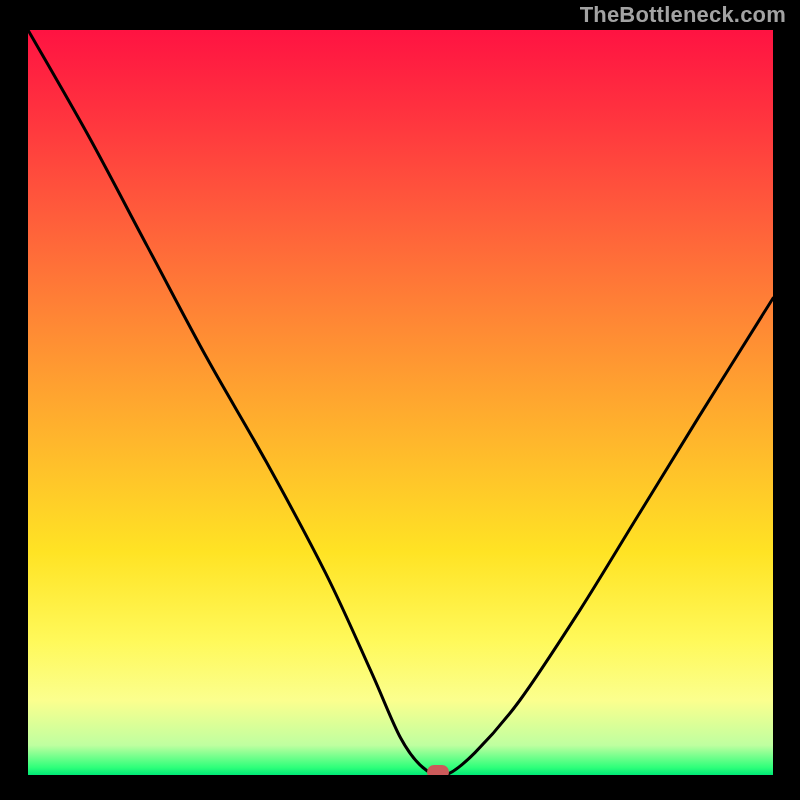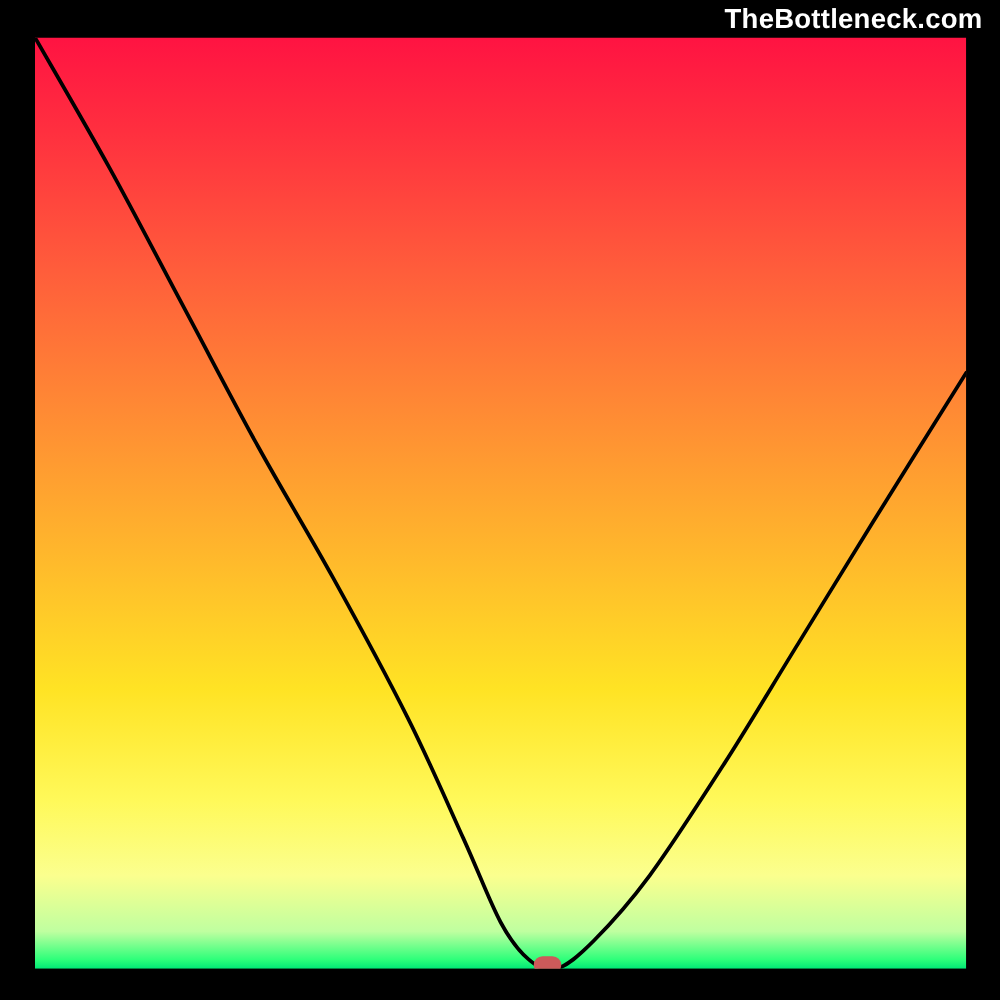--- a/index.html
+++ b/index.html
@@ -14,21 +14,21 @@
   .frame {
     position: relative;
     width: 800px;
     height: 800px;
     background: #000;
   }
   .watermark {
     position: absolute;
     top: 2px;
     right: 14px;
-    color: #ffffff;
+    color: #a3a3a3;
     font-size: 22px;
     font-weight: 600;
     letter-spacing: 0.2px;
     z-index: 10;
   }
   .plot-area {
     position: absolute;
     left: 28px;
     top: 30px;
     width: 745px;

